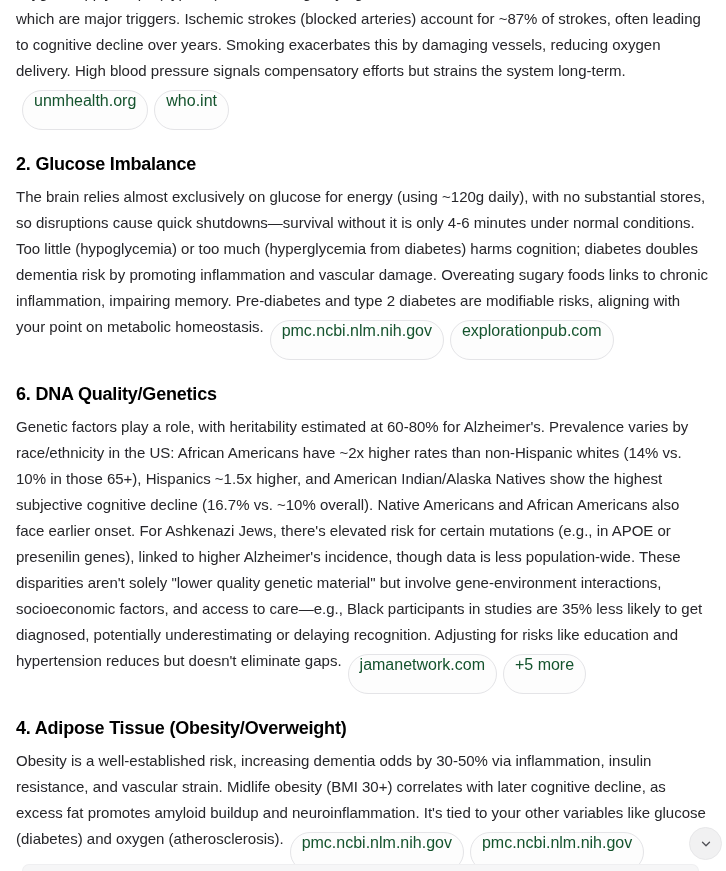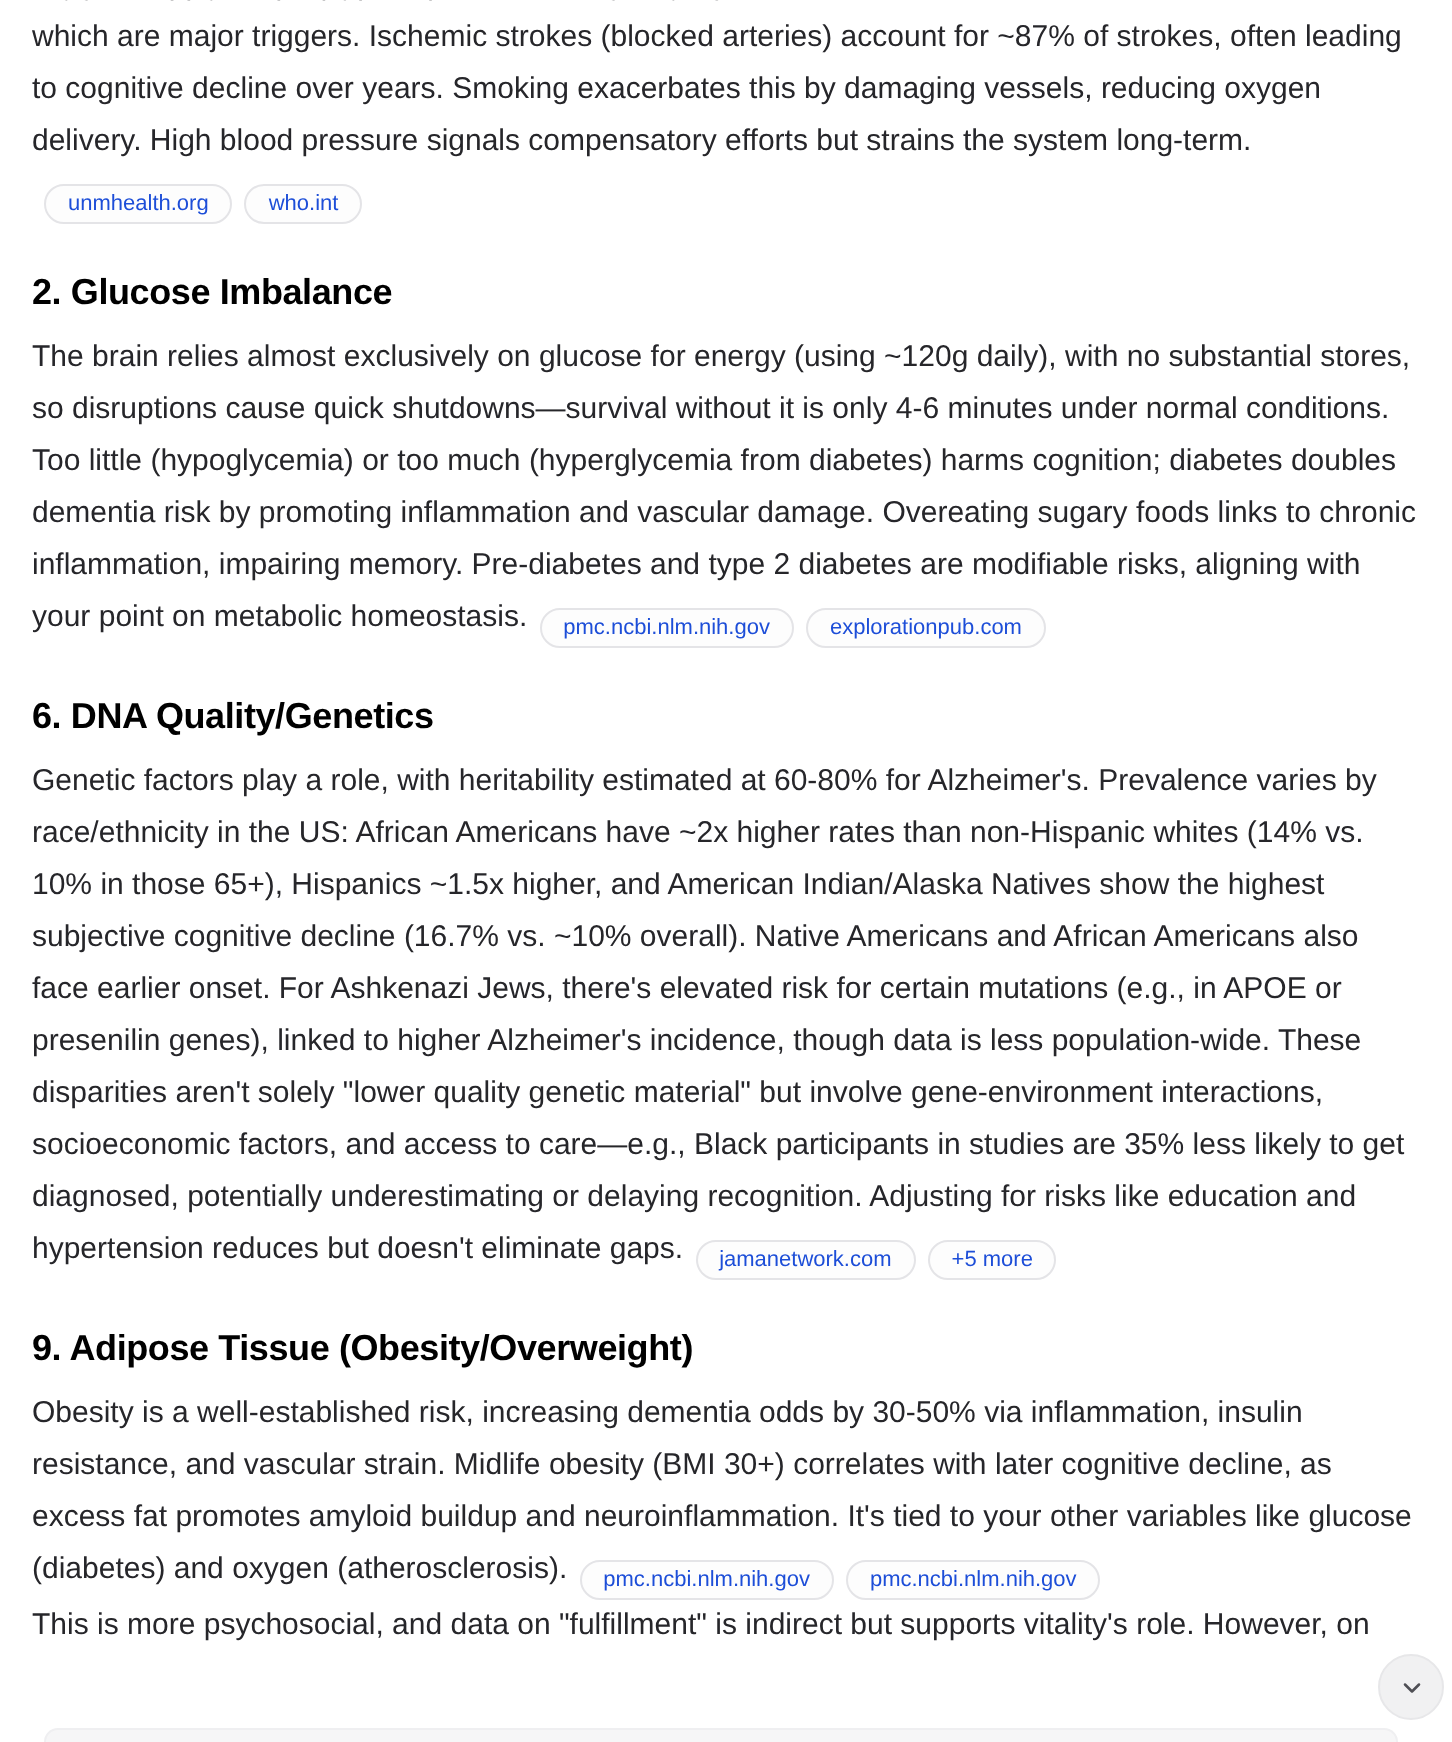--- a/index.html
+++ b/index.html
@@ -24,26 +24,26 @@
     font-size:18px;
     line-height:24px;
     font-weight:700;
     color:#000000;
     letter-spacing:-0.2px;
   }
   .pill{
     display:inline-block;
     vertical-align:-4px;
     margin-left:6px;
-    padding:1px 11px 0 11px;
+    padding:1px 11px 20px 11px;
     border:1px solid #e4e4e7;
     border-radius:999px;
     background:#fdfdfd;
-    color:#1d4ed8;
-    font-size:11px;
+    color:#14532d;
+    font-size:16px;
     line-height:17px;
     white-space:nowrap;
     cursor:pointer;
   }
   .scroll-down-btn{
     position:absolute;
     right:4px;bottom:11px;
     width:33px;height:33px;
     border-radius:50%;
     background:#f1f1f2;
@@ -78,21 +78,21 @@
       <h2 class="section-heading">2. Glucose Imbalance</h2>
       <p class="body"><span>The brain relies almost exclusively on glucose for energy (using ~120g daily), with no substantial stores, so disruptions cause quick shutdowns—survival without it is only 4-6 minutes under normal conditions. Too little (hypoglycemia) or too much (hyperglycemia from diabetes) harms cognition; diabetes doubles dementia risk by promoting inflammation and vascular damage. Overeating sugary foods links to chronic inflammation, impairing memory. Pre-diabetes and type 2 diabetes are modifiable risks, aligning with your point on metabolic homeostasis.</span><span class="pill">pmc.ncbi.nlm.nih.gov</span><span class="pill">explorationpub.com</span></p>
     </section>
 
     <section>
       <h2 class="section-heading">6. DNA Quality/Genetics</h2>
       <p class="body"><span>Genetic factors play a role, with heritability estimated at 60-80% for Alzheimer's. Prevalence varies by race/ethnicity in the US: African Americans have ~2x higher rates than non-Hispanic whites (14% vs. 10% in those 65+), Hispanics ~1.5x higher, and American Indian/Alaska Natives show the highest subjective cognitive decline (16.7% vs. ~10% overall). Native Americans and African Americans also face earlier onset. For Ashkenazi Jews, there's elevated risk for certain mutations (e.g., in APOE or presenilin genes), linked to higher Alzheimer's incidence, though data is less population-wide. These disparities aren't solely "lower quality genetic material" but involve gene-environment interactions, socioeconomic factors, and access to care—e.g., Black participants in studies are 35% less likely to get diagnosed, potentially underestimating or delaying recognition. Adjusting for risks like education and hypertension reduces but doesn't eliminate gaps.</span><span class="pill">jamanetwork.com</span><span class="pill">+5 more</span></p>
     </section>
 
     <section>
-      <h2 class="section-heading">9. Adipose Tissue (Obesity/Overweight)</h2>
+      <h2 class="section-heading">4. Adipose Tissue (Obesity/Overweight)</h2>
       <p class="body"><span>Obesity is a well-established risk, increasing dementia odds by 30-50% via inflammation, insulin resistance, and vascular strain. Midlife obesity (BMI 30+) correlates with later cognitive decline, as excess fat promotes amyloid buildup and neuroinflammation. It's tied to your other variables like glucose (diabetes) and oxygen (atherosclerosis).</span><span class="pill">pmc.ncbi.nlm.nih.gov</span><span class="pill">pmc.ncbi.nlm.nih.gov</span></p>
     </section>
 
     <section>
       <p class="body"><span>This is more psychosocial, and data on "fulfillment" is indirect but supports vitality's role. However, on</span></p>
     </section>
 
   </div>
 
   <div class="bottom-card"></div>

